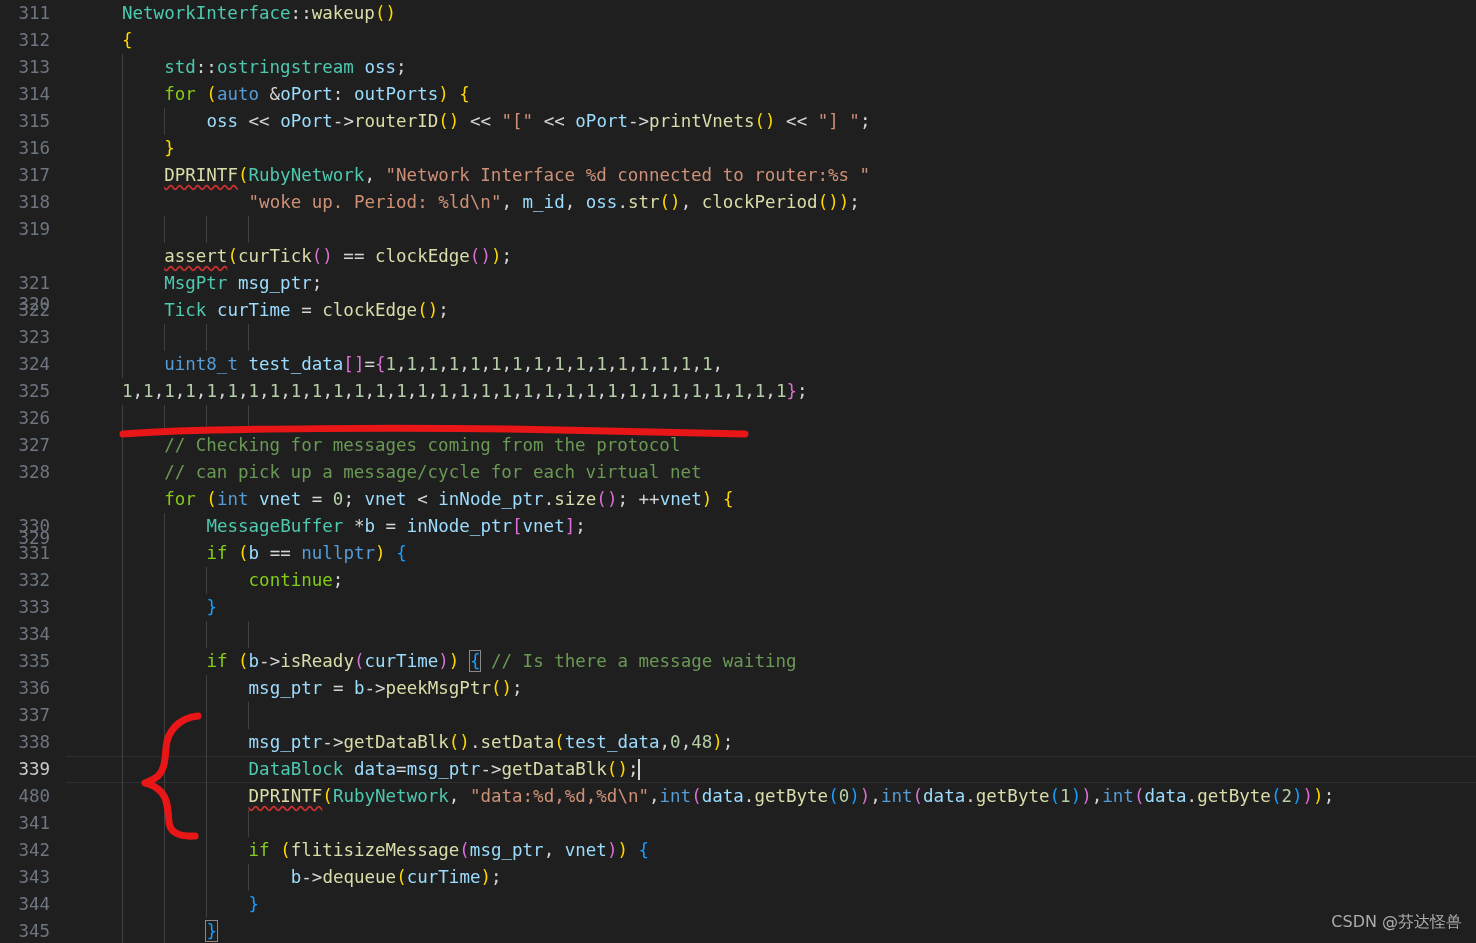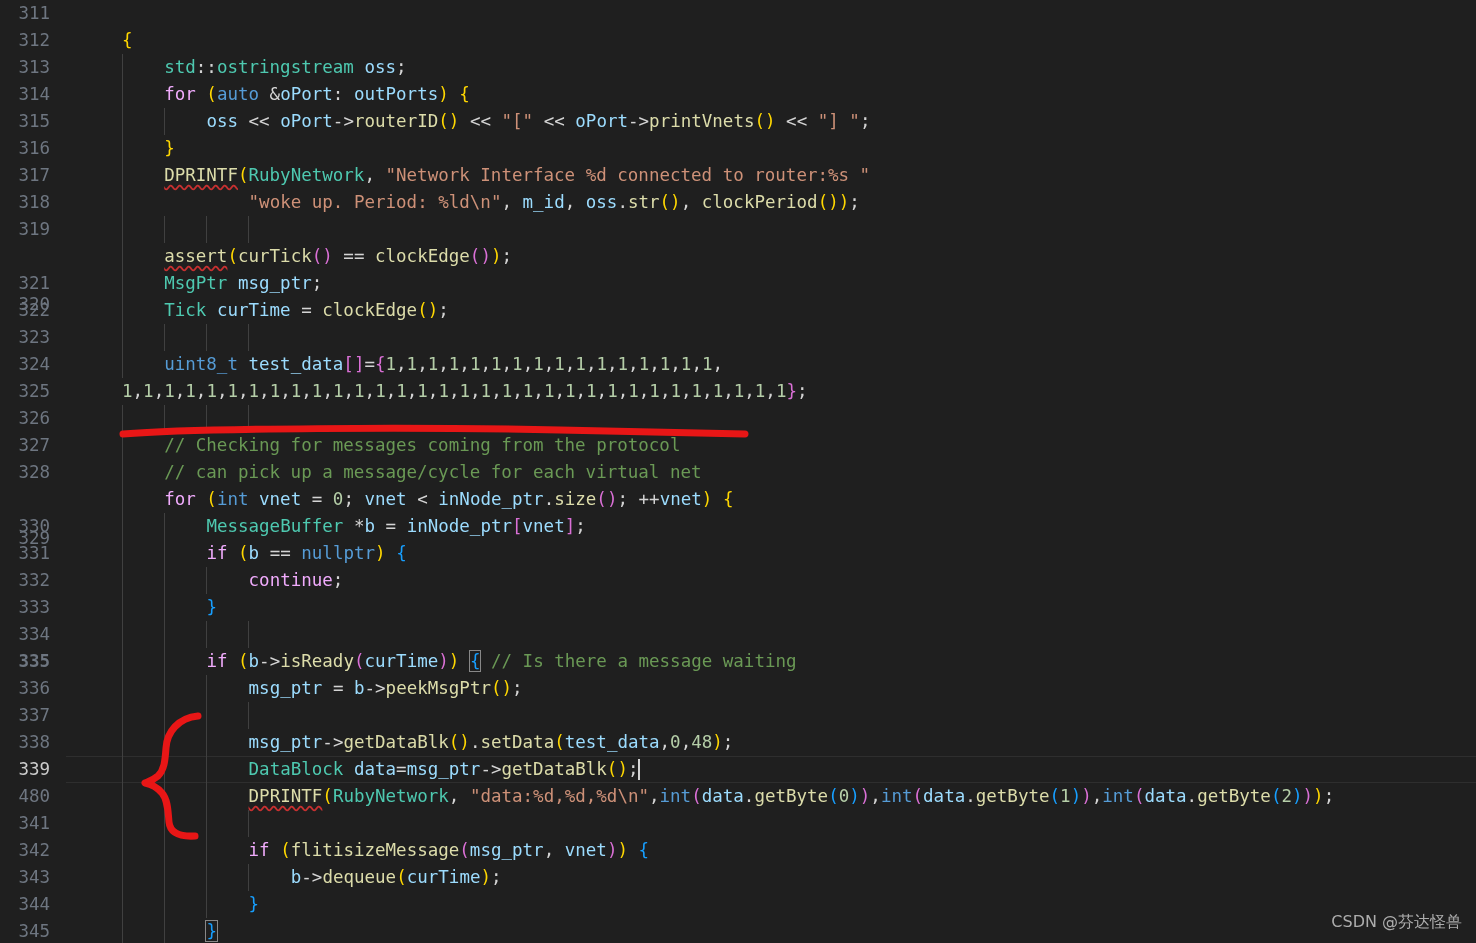--- a/index.html
+++ b/index.html
@@ -77,21 +77,21 @@
   .guide {
     position: absolute;
     width: 1px;
     background: #404040;
     z-index: 1;
   }
 
   
   .t-type     { color: #4ec9b0; }   
   .t-fn       { color: #dcdcaa; }   
-  .t-kw       { color: #f0abfc; }   
+  .t-kw       { color: #84cc16; }   
   .t-kw2      { color: #569cd6; }   
   .t-var      { color: #9cdcfe; }   
   .t-str      { color: #ce9178; }   
   .t-num      { color: #b5cea8; }   
   .t-cmt      { color: #6a9955; }   
   .t-punc     { color: #d4d4d4; }   
   .t-par1     { color: #ffd700; }   
   .t-par2     { color: #da70d6; }   
   .t-par3     { color: #179fff; }   
   .t-op       { color: #d4d4d4; }
@@ -160,20 +160,21 @@
       <div class="guide" style="left: 248.36px; top: 216px; height: 27px;"></div>
       <div class="guide" style="left: 248.36px; top: 324px; height: 27px;"></div>
       <div class="guide" style="left: 248.36px; top: 405px; height: 27px;"></div>
       <div class="guide" style="left: 248.36px; top: 621px; height: 27px;"></div>
       <div class="guide" style="left: 248.36px; top: 702px; height: 27px;"></div>
       <div class="guide" style="left: 248.36px; top: 810px; height: 27px;"></div>
       <div class="guide" style="left: 248.36px; top: 864px; height: 27px;"></div>
     </div>
 
   <div id="codearea">
+      <div class="row" style="top: 0px;"><span class="code-text"><span class="t-type">NetworkInterface</span><span class="t-punc">:</span><span class="t-punc">:</span><span class="t-fn">wakeup</span><span class="t-par1">(</span><span class="t-par1">)</span></span></div>
       <div class="row" style="top: 27px;"><span class="code-text"><span class="t-par1">{</span></span></div>
       <div class="row" style="top: 54px;"><span class="code-text"><span class="t-punc"> </span><span class="t-punc"> </span><span class="t-punc"> </span><span class="t-punc"> </span><span class="t-type">std</span><span class="t-punc">:</span><span class="t-punc">:</span><span class="t-type">ostringstream</span><span class="t-punc"> </span><span class="t-var">oss</span><span class="t-punc">;</span></span></div>
       <div class="row" style="top: 81px;"><span class="code-text"><span class="t-punc"> </span><span class="t-punc"> </span><span class="t-punc"> </span><span class="t-punc"> </span><span class="t-kw">for</span><span class="t-punc"> </span><span class="t-par1">(</span><span class="t-kw2">auto</span><span class="t-punc"> </span><span class="t-op">&amp;</span><span class="t-var">oPort</span><span class="t-punc">:</span><span class="t-punc"> </span><span class="t-var">outPorts</span><span class="t-par1">)</span><span class="t-punc"> </span><span class="t-par1">{</span></span></div>
       <div class="row" style="top: 108px;"><span class="code-text"><span class="t-punc"> </span><span class="t-punc"> </span><span class="t-punc"> </span><span class="t-punc"> </span><span class="t-punc"> </span><span class="t-punc"> </span><span class="t-punc"> </span><span class="t-punc"> </span><span class="t-var">oss</span><span class="t-punc"> </span><span class="t-punc">&lt;</span><span class="t-punc">&lt;</span><span class="t-punc"> </span><span class="t-var">oPort</span><span class="t-punc">-</span><span class="t-punc">&gt;</span><span class="t-fn">routerID</span><span class="t-par1">(</span><span class="t-par1">)</span><span class="t-punc"> </span><span class="t-punc">&lt;</span><span class="t-punc">&lt;</span><span class="t-punc"> </span><span class="t-str">"["</span><span class="t-punc"> </span><span class="t-punc">&lt;</span><span class="t-punc">&lt;</span><span class="t-punc"> </span><span class="t-var">oPort</span><span class="t-punc">-</span><span class="t-punc">&gt;</span><span class="t-fn">printVnets</span><span class="t-par1">(</span><span class="t-par1">)</span><span class="t-punc"> </span><span class="t-punc">&lt;</span><span class="t-punc">&lt;</span><span class="t-punc"> </span><span class="t-str">"] "</span><span class="t-punc">;</span></span></div>
       <div class="row" style="top: 135px;"><span class="code-text"><span class="t-punc"> </span><span class="t-punc"> </span><span class="t-punc"> </span><span class="t-punc"> </span><span class="t-par1">}</span></span></div>
       <div class="row" style="top: 162px;"><span class="code-text"><span class="t-punc"> </span><span class="t-punc"> </span><span class="t-punc"> </span><span class="t-punc"> </span><span class="t-fn squiggle">DPRINTF</span><span class="t-par1">(</span><span class="t-type">RubyNetwork</span><span class="t-punc">,</span><span class="t-punc"> </span><span class="t-str">"Network Interface %d connected to router:%s "</span></span></div>
       <div class="row" style="top: 189px;"><span class="code-text"><span class="t-punc"> </span><span class="t-punc"> </span><span class="t-punc"> </span><span class="t-punc"> </span><span class="t-punc"> </span><span class="t-punc"> </span><span class="t-punc"> </span><span class="t-punc"> </span><span class="t-punc"> </span><span class="t-punc"> </span><span class="t-punc"> </span><span class="t-punc"> </span><span class="t-str">"woke up. Period: %ld\n"</span><span class="t-punc">,</span><span class="t-punc"> </span><span class="t-var">m_id</span><span class="t-punc">,</span><span class="t-punc"> </span><span class="t-var">oss</span><span class="t-punc">.</span><span class="t-fn">str</span><span class="t-par1">(</span><span class="t-par1">)</span><span class="t-punc">,</span><span class="t-punc"> </span><span class="t-fn">clockPeriod</span><span class="t-par1">(</span><span class="t-par1">)</span><span class="t-par1">)</span><span class="t-punc">;</span></span></div>
       <div class="row" style="top: 216px;"><span class="code-text"></span></div>
       <div class="row" style="top: 243px;"><span class="code-text"><span class="t-punc"> </span><span class="t-punc"> </span><span class="t-punc"> </span><span class="t-punc"> </span><span class="t-fn squiggle">assert</span><span class="t-par1">(</span><span class="t-fn">curTick</span><span class="t-par2">(</span><span class="t-par2">)</span><span class="t-punc"> </span><span class="t-punc">=</span><span class="t-punc">=</span><span class="t-punc"> </span><span class="t-fn">clockEdge</span><span class="t-par2">(</span><span class="t-par2">)</span><span class="t-par1">)</span><span class="t-punc">;</span></span></div>
       <div class="row" style="top: 270px;"><span class="code-text"><span class="t-punc"> </span><span class="t-punc"> </span><span class="t-punc"> </span><span class="t-punc"> </span><span class="t-type">MsgPtr</span><span class="t-punc"> </span><span class="t-var">msg_ptr</span><span class="t-punc">;</span></span></div>
@@ -223,21 +224,21 @@
       <div class="ln" style="top: 378px;">325</div>
       <div class="ln" style="top: 405px;">326</div>
       <div class="ln" style="top: 432px;">327</div>
       <div class="ln" style="top: 459px;">328</div>
       <div class="ln" style="top: 486px; margin-top: 39px;">329</div>
       <div class="ln" style="top: 513px;">330</div>
       <div class="ln" style="top: 540px;">331</div>
       <div class="ln" style="top: 567px;">332</div>
       <div class="ln" style="top: 594px;">333</div>
       <div class="ln" style="top: 621px;">334</div>
-      <div class="ln" style="top: 648px; font-weight: bold;">335</div>
+      <div class="ln" style="top: 648px;">335</div>
       <div class="ln" style="top: 675px;">336</div>
       <div class="ln" style="top: 702px;">337</div>
       <div class="ln" style="top: 729px;">338</div>
       <div class="ln active" style="top: 756px;">339</div>
       <div class="ln" style="top: 783px;">480</div>
       <div class="ln" style="top: 810px;">341</div>
       <div class="ln" style="top: 837px;">342</div>
       <div class="ln" style="top: 864px;">343</div>
       <div class="ln" style="top: 891px;">344</div>
       <div class="ln" style="top: 918px;">345</div>

